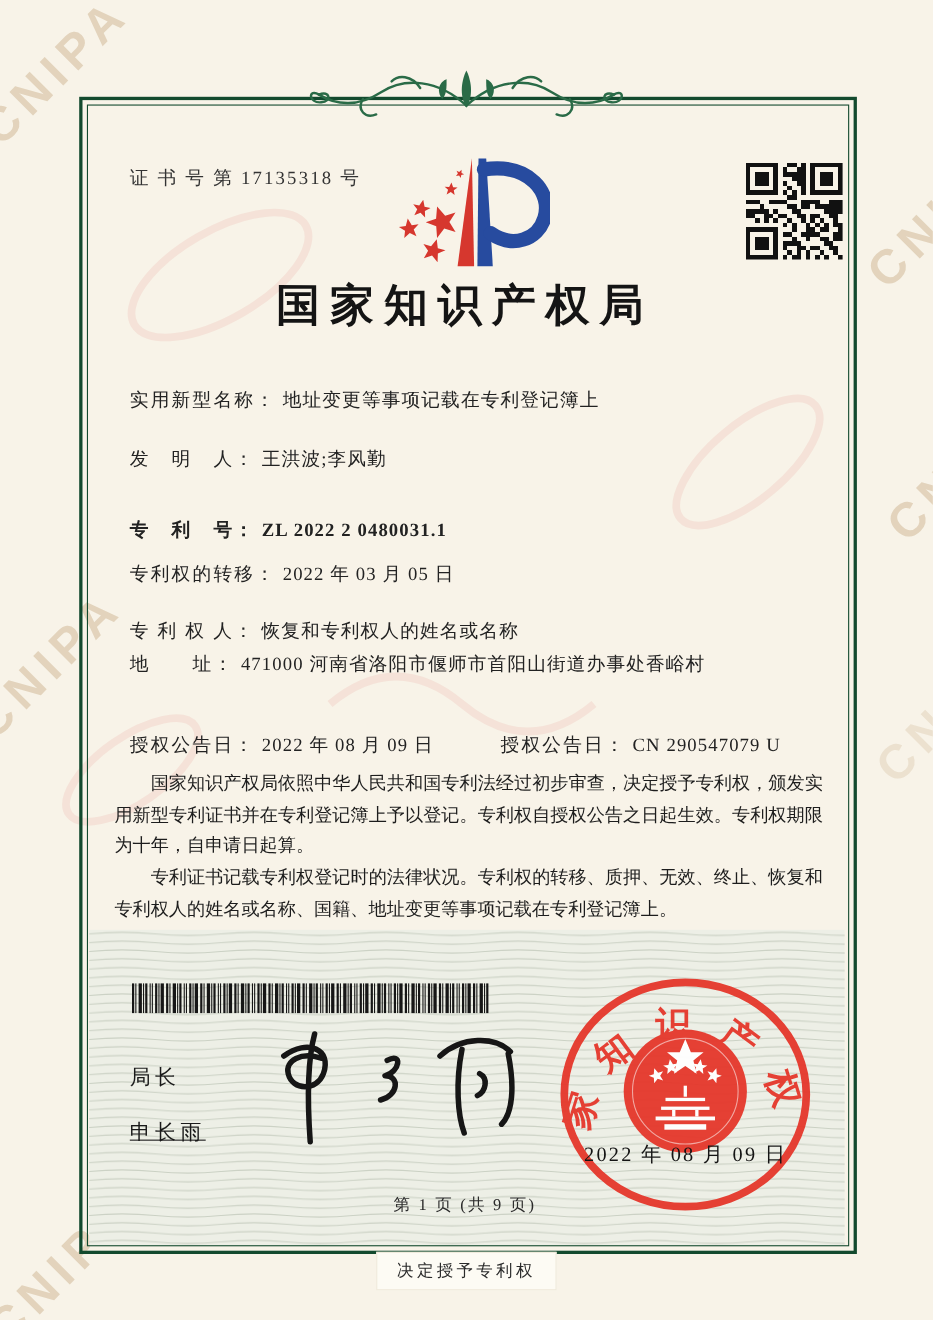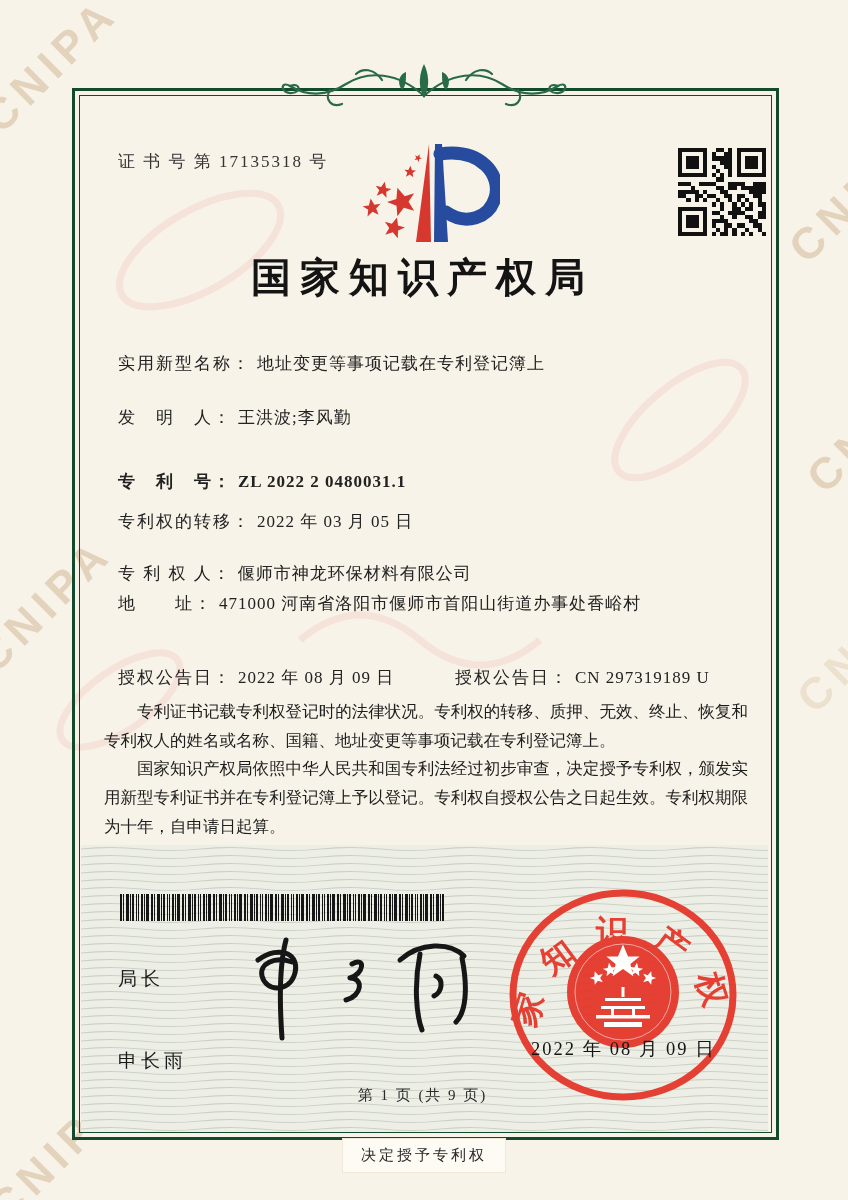--- a/index.html
+++ b/index.html
@@ -364,35 +364,35 @@
 <div class="abs field" style="top:406px;">
   <span class="lab">发　明　人：</span><span class="val">王洪波;李风勤</span>
 </div>
 <div class="abs field" style="top:470px;font-weight:bold;">
   <span class="lab">专　利　号：</span><span class="val">ZL 2022 2 0480031.1</span>
 </div>
 <div class="abs field" style="top:510px;">
   <span class="lab">专利权的转移：</span><span class="val">2022 年 03 月 05 日</span>
 </div>
 <div class="abs field" style="top:562px;">
-  <span class="lab">专 利 权 人：</span><span class="val">偃师市神龙环保材料有限公司</span>
+  <span class="lab">专 利 权 人：</span><span class="val">恢复和专利权人的姓名或名称</span>
 </div>
 <div class="abs field" style="top:592px;">
   <span class="lab">地　　址：</span><span class="val">471000 河南省洛阳市偃师市首阳山街道办事处香峪村</span>
 </div>
 <div class="abs field" style="top:666px;">
   <span class="lab">授权公告日：</span><span class="val">2022 年 08 月 09 日</span>
 </div>
 <div class="abs field" style="left:455px;top:666px;">
-  <span class="lab">授权公告日：</span><span class="val">CN 297319189 U</span>
+  <span class="lab">授权公告日：</span><span class="val">CN 290547079 U</span>
 </div>
 
 <div class="abs bodytext">
+  <p>国家知识产权局依照中华人民共和国专利法经过初步审查，决定授予专利权，颁发实用新型专利证书并在专利登记簿上予以登记。专利权自授权公告之日起生效。专利权期限为十年，自申请日起算。</p>
   <p>专利证书记载专利权登记时的法律状况。专利权的转移、质押、无效、终止、恢复和专利权人的姓名或名称、国籍、地址变更等事项记载在专利登记簿上。</p>
-  <p>国家知识产权局依照中华人民共和国专利法经过初步审查，决定授予专利权，颁发实用新型专利证书并在专利登记簿上予以登记。专利权自授权公告之日起生效。专利权期限为十年，自申请日起算。</p>
 </div>
 
 <div id="barcode" class="abs">
     <i style="left:0px;width:2px"></i>
     <i style="left:3px;width:1px"></i>
     <i style="left:6px;width:3px"></i>
     <i style="left:10px;width:1px"></i>
     <i style="left:12px;width:2px"></i>
     <i style="left:16px;width:1px"></i>
     <i style="left:18px;width:1px"></i>
@@ -519,21 +519,21 @@
       <rect x="88" y="127" width="54" height="3.5"></rect>
       <rect x="103" y="121" width="3" height="6"></rect>
       <rect x="124" y="121" width="3" height="6"></rect>
       <rect x="96" y="134" width="38" height="5"></rect>
     </g>
   </g>
 </svg>
 <div class="abs seal-date">2022 年 08 月 09 日</div>
 
 <div class="abs bureau" style="top:966px;">局长</div>
-<div class="abs bureau" style="top:1048px;">申长雨</div>
+<div class="abs bureau" style="top:1016px;text-decoration:underline;">申长雨</div>
 
 <svg class="abs" style="left:240px;top:926px;" width="230" height="122" viewBox="0 0 230 122">
   <g fill="none" stroke="#161616" stroke-width="5" stroke-linecap="round" stroke-linejoin="round">
     <path d="M46 14 C38 44 40 84 42 112"></path>
     <path d="M18 34 C40 18 62 28 54 50 C48 66 26 66 22 50 C19 38 34 30 52 36"></path>
     <path d="M112 38 C126 30 124 48 110 52 C124 52 122 70 106 74"></path>
     <path d="M160 34 C180 16 210 16 224 30"></path>
     <path d="M180 28 C174 58 176 88 182 104"></path>
     <path d="M222 32 C228 62 226 86 216 96"></path>
     <path d="M196 50 C204 54 202 66 194 70"></path>

